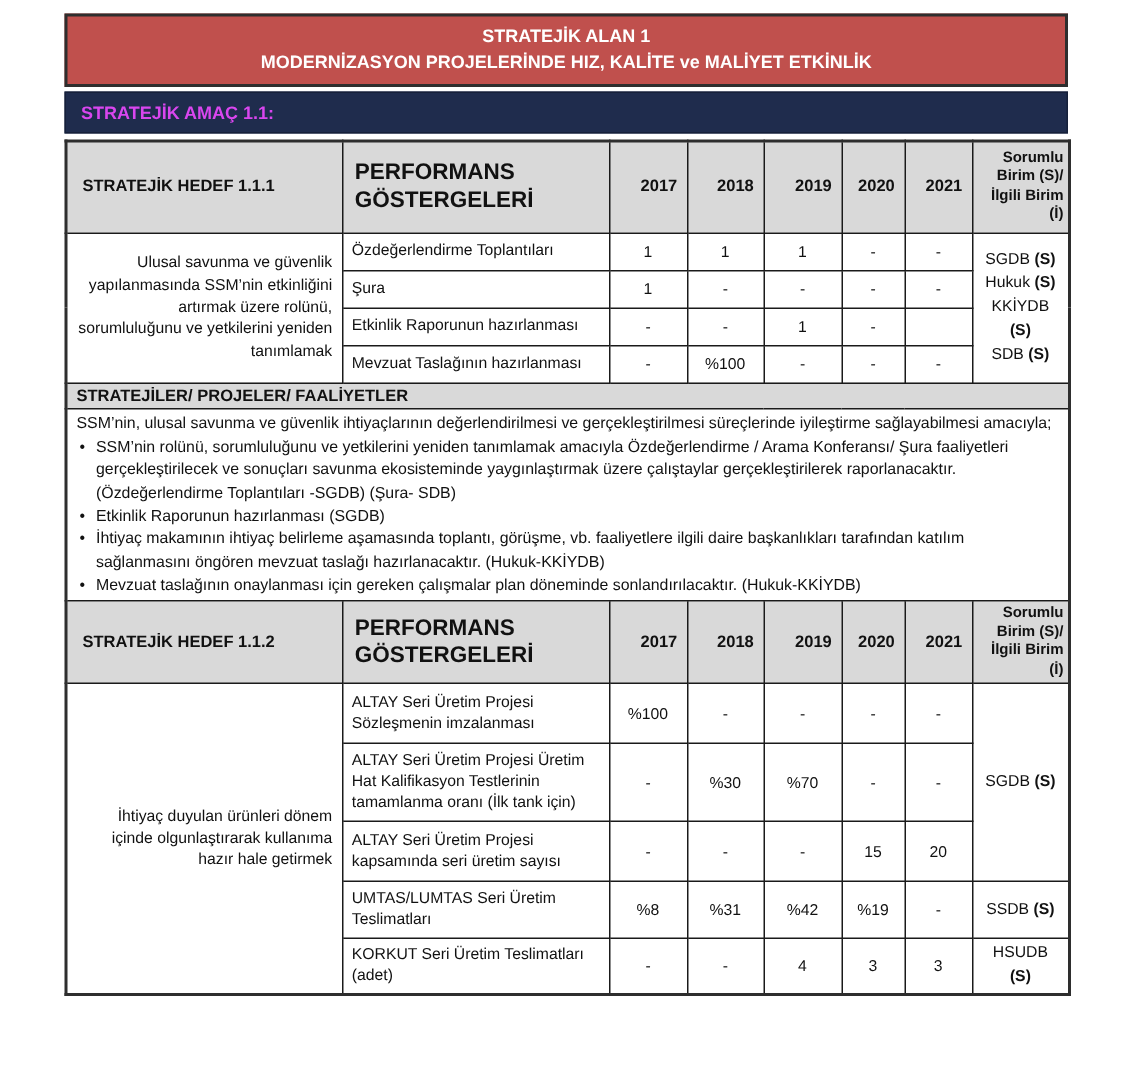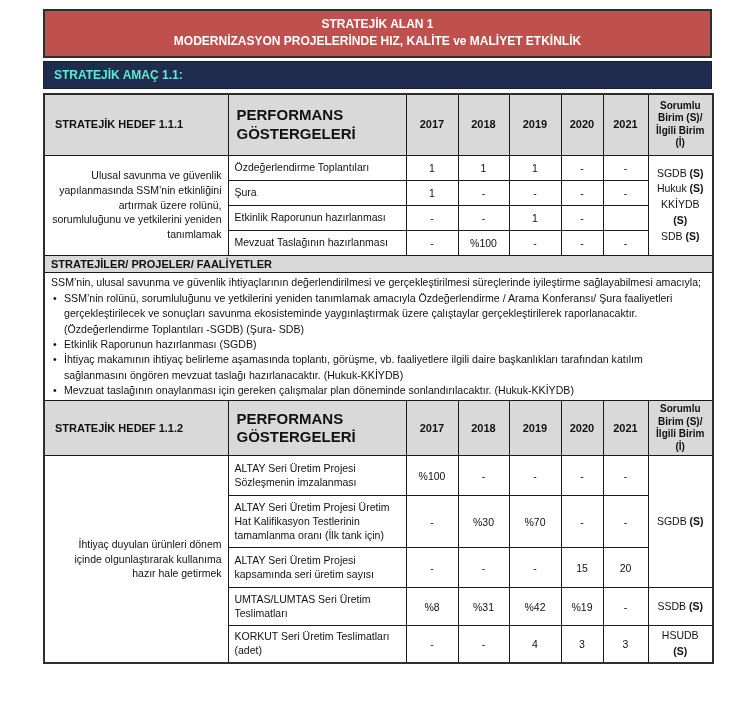--- a/index.html
+++ b/index.html
@@ -31,21 +31,21 @@
     font-weight: bold;
     padding: 5px 4px 6px 4px;
     box-sizing: border-box;
   }
   .banner-red .line1 { font-size: 12px; line-height: 17px; }
   .banner-red .line2 { font-size: 12px; line-height: 17px; }
   .banner-navy {
     margin-top: 3px;
     background: #1F2C4D;
     border: 1px solid #16203a;
-    color: #5eead4;
+    color: #d946ef;
     font-weight: bold;
     font-size: 12px;
     display: flex;
     align-items: center;
     padding: 6px 10px;
     box-sizing: border-box;
   }
   .banner-navy .amac-label { width: 165px; flex: none; text-align: left; }
   .banner-navy .amac-text { flex: 1; text-align: center; }
   
@@ -60,21 +60,21 @@
     border: 1px solid #1a1a1a;
     padding: 2px 6px;
     box-sizing: border-box;
     vertical-align: middle;
   }
   tr.head-row { height: 61px; }
   tr.head-row th {
     background: #D9D9D9;
     font-weight: bold;
     font-size: 10.5px;
-    text-align: center;
+    text-align: right;
     line-height: 1.25;
   }
   tr.head-row th.hedef-h { text-align: left; padding-left: 10px; font-size: 11px; }
   tr.head-row th.perf-h  { text-align: left; padding-left: 8px;  font-size: 15px; }
   tr.head-row th.year-h  { font-size: 11px; }
   tr.head-row th.sorumlu-h { font-size: 10px; padding: 2px 3px; }
   tr.head-row.second { height: 48px; }
 
   td.hedef-text {
     font-size: 10.5px;

